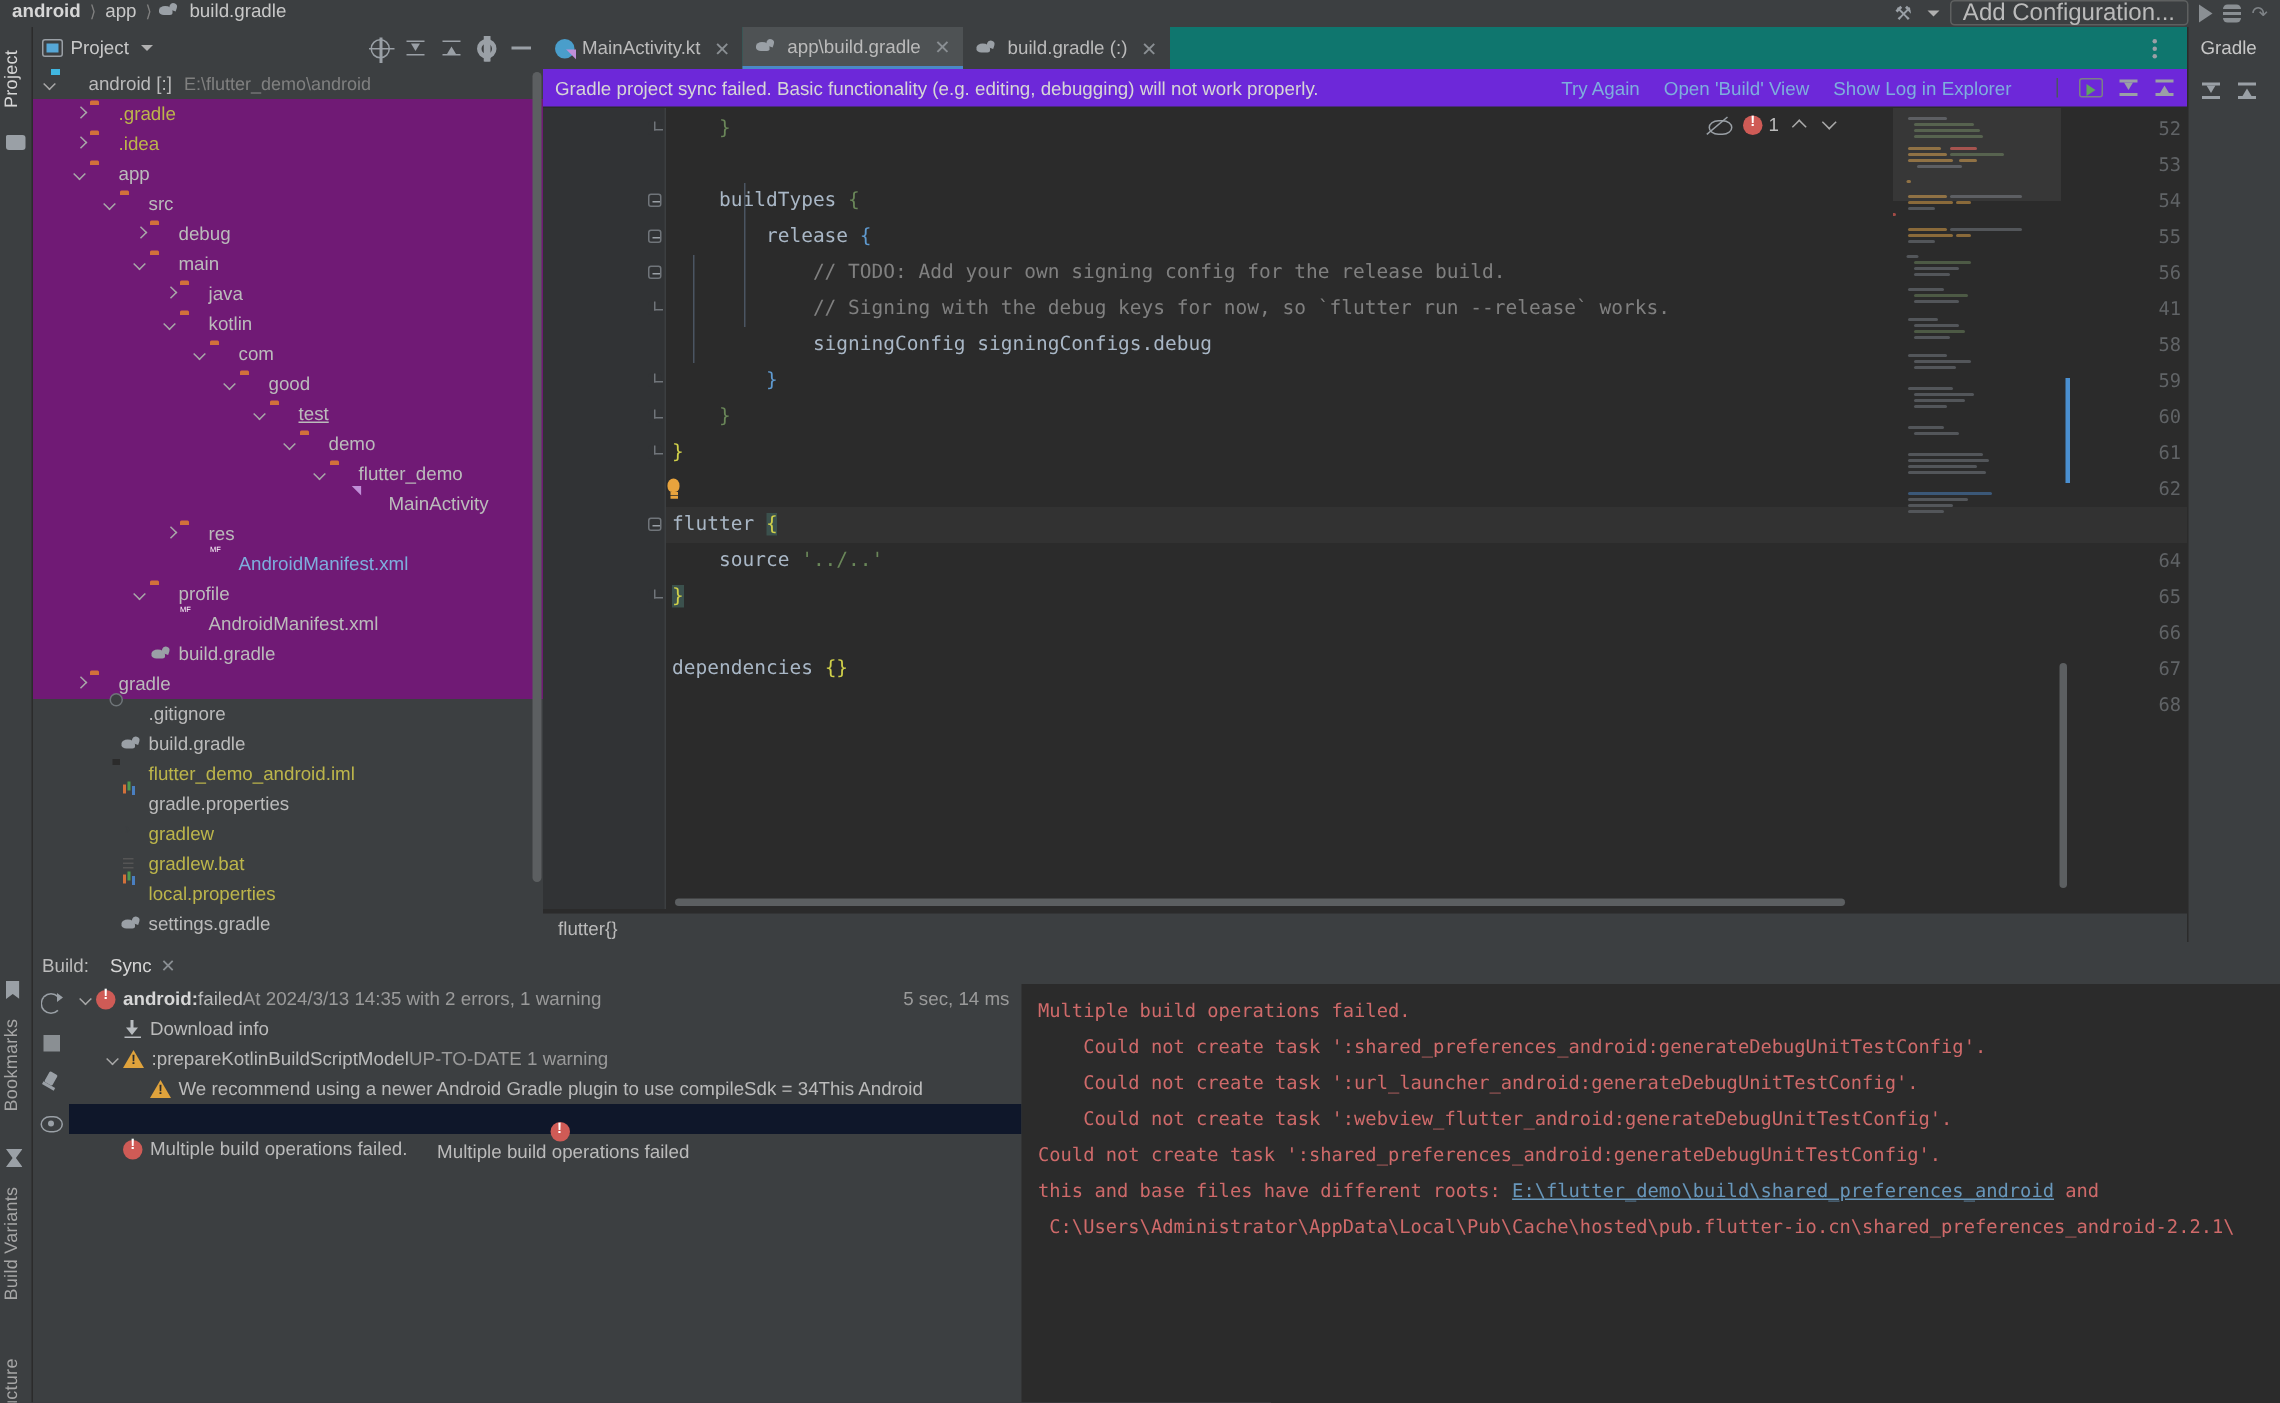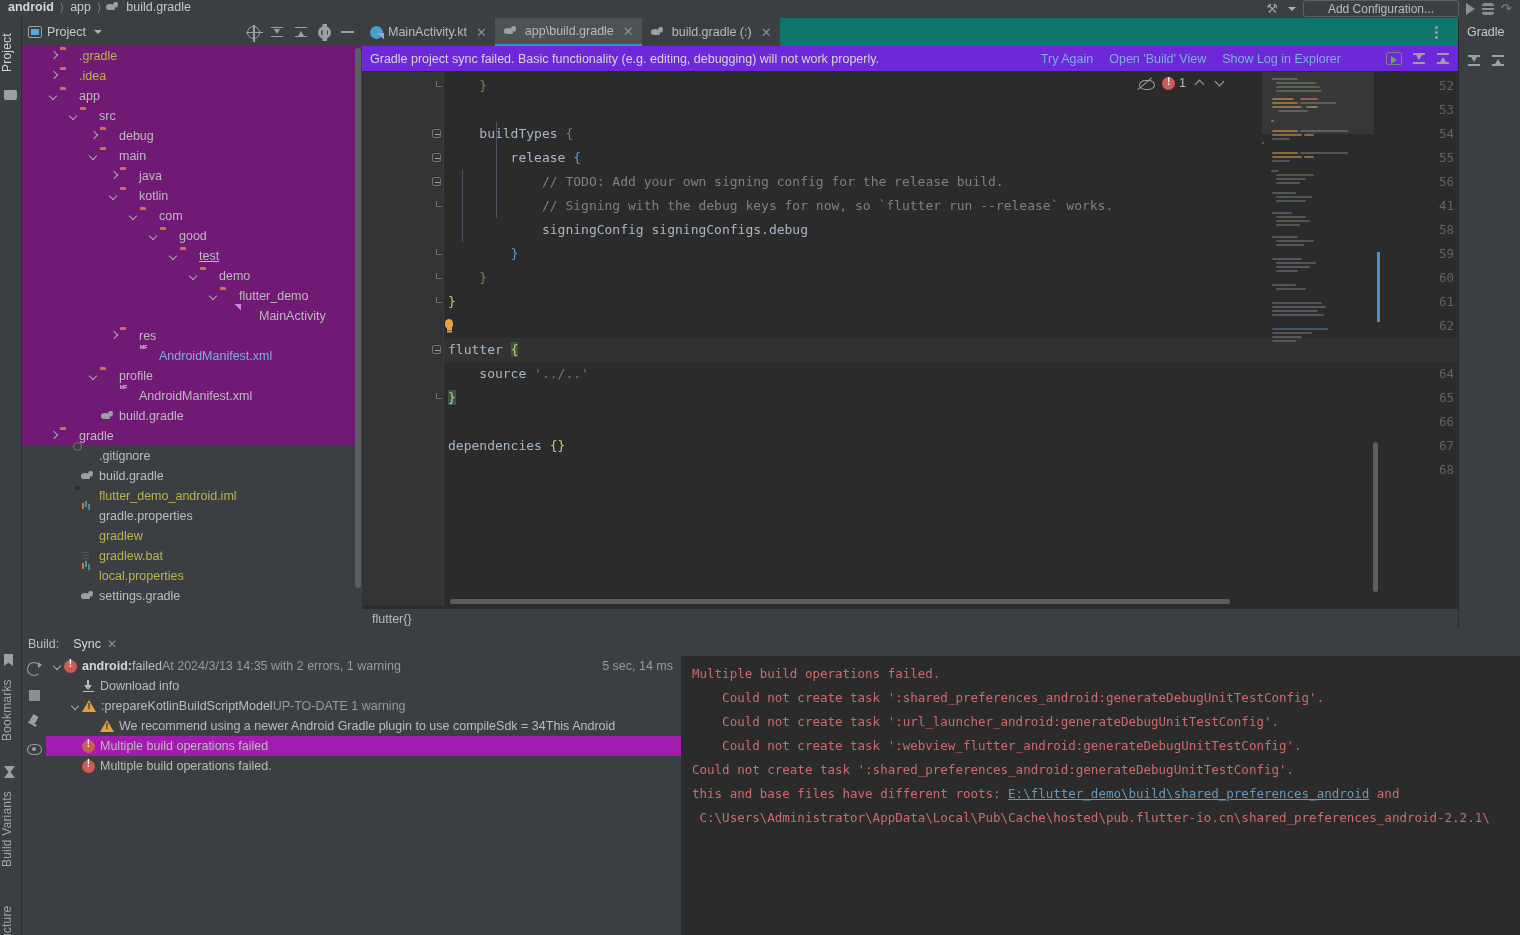--- a/index.html
+++ b/index.html
@@ -39,22 +39,22 @@
   .run-tri { width:0;height:0;border-left:9px solid #8a8f93;border-top:6px solid transparent;border-bottom:6px solid transparent; }
   .dbg {
     width: 12px; height: 12px; background: #8a8f93;
     border-radius: 3px; position: relative;
   }
   .dbg::before, .dbg::after {
     content:""; position:absolute; left:-3px; width:18px; height:2px; background:#3c3f41;
   }
   .dbg::before { top: 3px; } .dbg::after { top: 7px; }
   .addconf {
-    border: 1px solid #5e6060; border-radius: 3px; height: 17px; padding: 0 24px;
-    display: flex; align-items: center; color: #bbbbbb; font-size: 12px; background: transparent;
+    border: 1px solid #5e6060; border-radius: 3px; height: 17px; padding: 0 8px;
+    display: flex; align-items: center; color: #bbbbbb; font-size: 16px; background: transparent;
   }
   .hammer { color:#9aa0a6; font-size:13px; }
 
   
   .leftstrip {
     position: absolute; left: 0; top: 18px; width: 22px; height: 917px;
     background: #3c3f41; border-right: 1px solid #2b2b2b;
   }
   .vtab {
     position: absolute; left: 0; width: 22px;
@@ -314,21 +314,21 @@
   .ic-eye2 { width:15px;height:12px;position:relative;}
   .ic-eye2::before{content:"";position:absolute;left:0;top:1px;width:13px;height:9px;
     border:1.5px solid #9aa0a6;border-radius:50%/60%;}
   .ic-eye2::after{content:"";position:absolute;left:5px;top:4px;width:4px;height:4px;background:#9aa0a6;border-radius:50%;}
 
   .build-tree {
     width: 636px; background: #3c3f41; position: relative; overflow: hidden;
     border-right: 1px solid #2b2b2b;
   }
   .brow { height: 20px; display:flex; align-items:center; font-size:12.5px; white-space:nowrap; color:#bbbbbb; }
-  .brow.selected { background: #a21caf; }
+  .brow.selected { background: #0f172a; flex-direction: column; }
   .err-ic { width:13px;height:13px;border-radius:50%;background:#cf5b56;position:relative;flex:none;margin-right:5px;}
   .err-ic::after{content:"!";position:absolute;left:0;right:0;top:-1.5px;text-align:center;color:#fff;
     font-size:10px;font-weight:bold;}
   .warn-ic { width:14px;height:12px;flex:none;margin-right:5px;position:relative;}
   .warn-ic::before{content:"";position:absolute;left:0;top:0;width:0;height:0;
     border-left:7px solid transparent;border-right:7px solid transparent;border-bottom:12px solid #e0a33c;}
   .warn-ic::after{content:"!";position:absolute;left:0;right:0;top:1px;text-align:center;color:#2b2b2b;
     font-size:9px;font-weight:bold;}
   .dl-ic { width:13px;height:13px;flex:none;margin-right:5px;position:relative;}
   .dl-ic::before{content:"";position:absolute;left:5px;top:0;width:2px;height:7px;background:#b8bcc0;}
@@ -393,20 +393,26 @@
             <span class="arr-in"></span>
           </span>
         <span class="ic-collapse">
             <span class="arr-in2"></span>
           </span>
         <span class="ic-gear"></span>
         <span class="ic-minus"></span>
       </div>
     </div>
     <div class="tree">
+      <div class="trow" style="padding-left:6px;">
+        <span class="chev down"></span>
+        <span class="ficon"><span class="modicon"></span></span>
+        <span class="tlabel">android [:]</span>
+        <span class="tpath">E:\flutter_demo\android</span>
+      </div>
       <div id="tree-rows">
           <div class="trow sel-band" style="padding-left: 26px;">
             <span class="chev right"></span>
             <span class="ficon"><span class="fold"></span></span>
             <span class="tlabel olive">.gradle</span>
           </div>
           <div class="trow sel-band" style="padding-left: 26px;">
             <span class="chev right"></span>
             <span class="ficon"><span class="fold"></span></span>
             <span class="tlabel olive">.idea</span>

